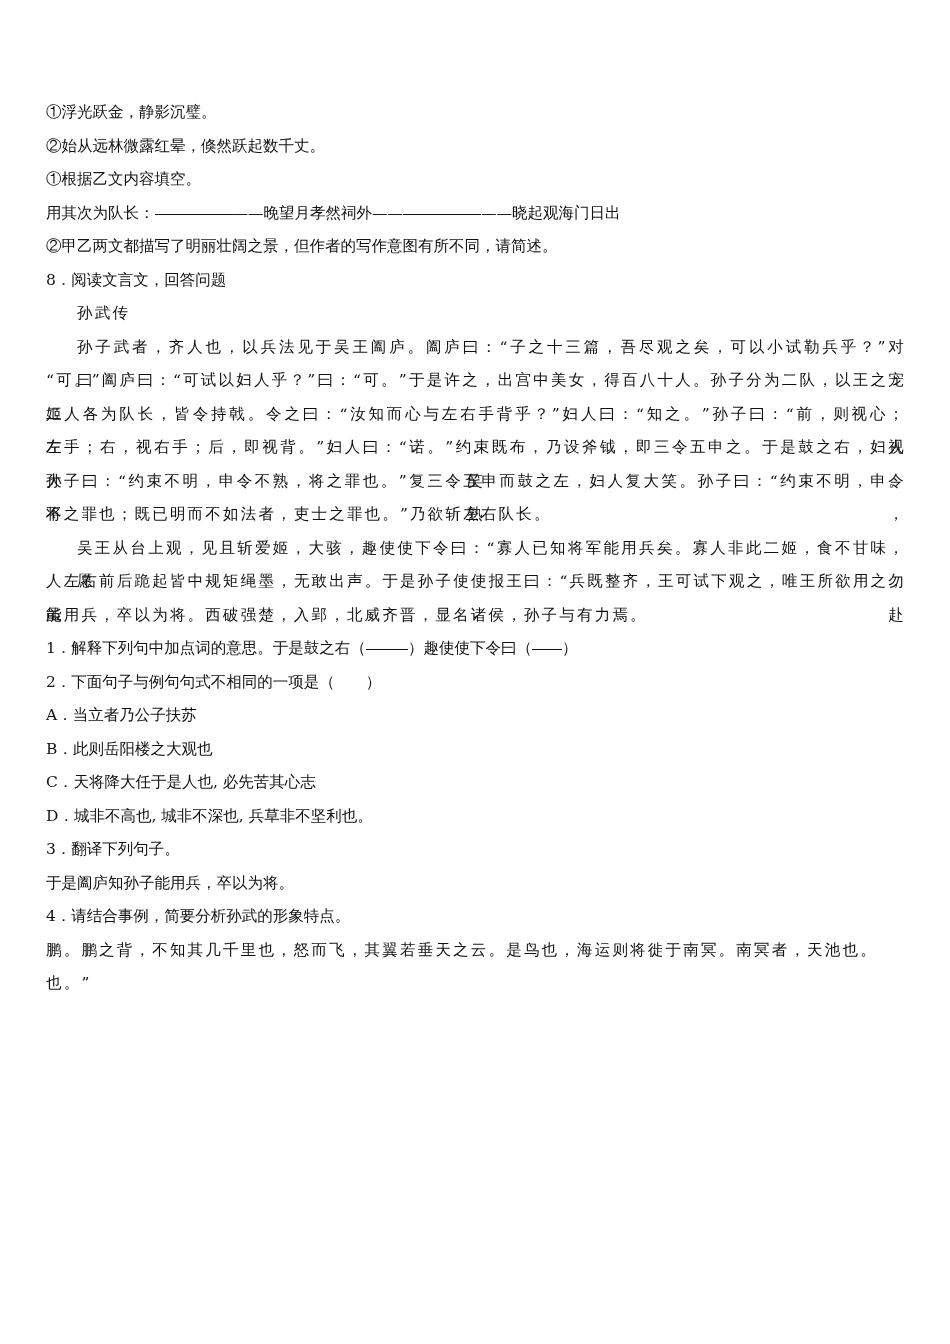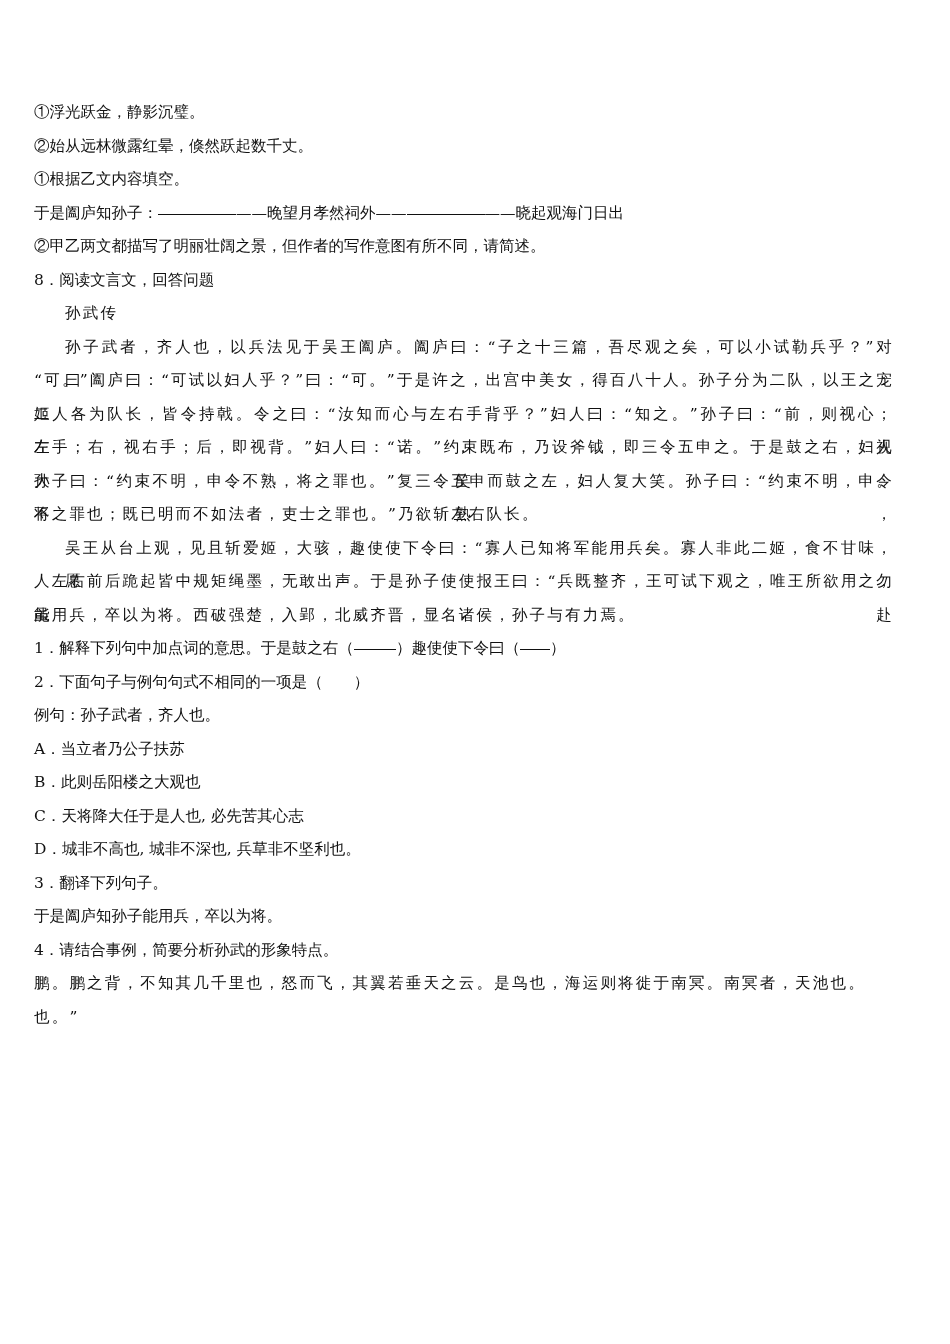--- a/index.html
+++ b/index.html
@@ -1,41 +1,41 @@
 <!DOCTYPE html>
 <html><head>
 <meta charset="utf-8">
 <style>
   html, body { margin: 0; padding: 0; background: #ffffff; }
   body {
     width: 950px; height: 1344px; position: relative; overflow: hidden;
     font-family: "DejaVu Serif", "Liberation Serif", serif;
     color: #111111;
   }
-  .page { position: absolute; left: 34px; top: 96px; width: 860px; }
+  .page { position: absolute; left: 46px; top: 96px; width: 860px; }
   .line {
     font-size: 15.5px; line-height: 33.5px; height: 33.5px;
     white-space: nowrap; letter-spacing: 0px;
   }
   .kai { letter-spacing: 2.2px; }
   .just { text-align: justify; text-align-last: justify; white-space: normal; }
   .indent { padding-left: 31px; }
   .title-indent { padding-left: 31px; }
   .blank { display: inline-block; border-bottom: 1px solid #111; height: 1px; vertical-align: 3px; }
 </style>
 </head>
 <body>
 
 <div class="page">
 
   <div class="line">①浮光跃金，静影沉璧。</div>
   <div class="line">②始从远林微露红晕，倏然跃起数千丈。</div>
   <div class="line">①根据乙文内容填空。</div>
   <div class="line">
-    <span>于是阖庐知孙子：</span><span class="blank" style="width:78px"></span><span>——晚望月孝然祠外——</span><span class="blank" style="width:78px"></span><span>——晓起观海门日出</span>
+    <span>用其次为队长：</span><span class="blank" style="width:78px"></span><span>——晚望月孝然祠外——</span><span class="blank" style="width:78px"></span><span>——晓起观海门日出</span>
   </div>
   <div class="line">②甲乙两文都描写了明丽壮阔之景，但作者的写作意图有所不同，请简述。</div>
 
   <div class="line">8．阅读文言文，回答问题</div>
   <div class="line title-indent kai">孙武传</div>
 
   <div>
     <div class="line kai just indent">孙子武者，齐人也，以兵法见于吴王阖庐。阖庐曰：“子之十三篇，吾尽观之矣，可以小试勒兵乎？”对曰：</div>
     <div class="line kai just">“可。”阖庐曰：“可试以妇人乎？”曰：“可。”于是许之，出宫中美女，得百八十人。孙子分为二队，以王之宠姬</div>
     <div class="line kai just">二人各为队长，皆令持戟。令之曰：“汝知而心与左右手背乎？”妇人曰：“知之。”孙子曰：“前，则视心；左，视</div>
@@ -47,21 +47,20 @@
   <div>
     <div class="line kai just indent">吴王从台上观，见且斩爱姬，大骇，趣使使下令曰：“寡人已知将军能用兵矣。寡人非此二姬，食不甘味，愿勿</div>
     <div class="line kai just">人左右前后跪起皆中规矩绳墨，无敢出声。于是孙子使使报王曰：“兵既整齐，王可试下观之，唯王所欲用之，虽赴</div>
     <div class="line kai">能用兵，卒以为将。西破强楚，入郢，北威齐晋，显名诸侯，孙子与有力焉。</div>
   </div>
 
   <div class="line">
     <span>1．解释下列句中加点词的意思。于是鼓之右（</span><span class="blank" style="width:42px"></span><span>）趣使使下令曰（</span><span class="blank" style="width:30px"></span><span>）</span>
   </div>
   <div class="line">2．下面句子与例句句式不相同的一项是（　　）</div>
-  <div class="line">例句：孙子武者，齐人也。</div>
 
   <div class="line">
     <span>A．</span><span>当立者乃公子扶苏</span>
   </div>
   <div class="line">
     <span>B．</span><span>此则岳阳楼之大观也</span>
   </div>
   <div class="line">
     <span>C．</span><span>天将降大任于是人也, 必先苦其心志</span>
   </div>

